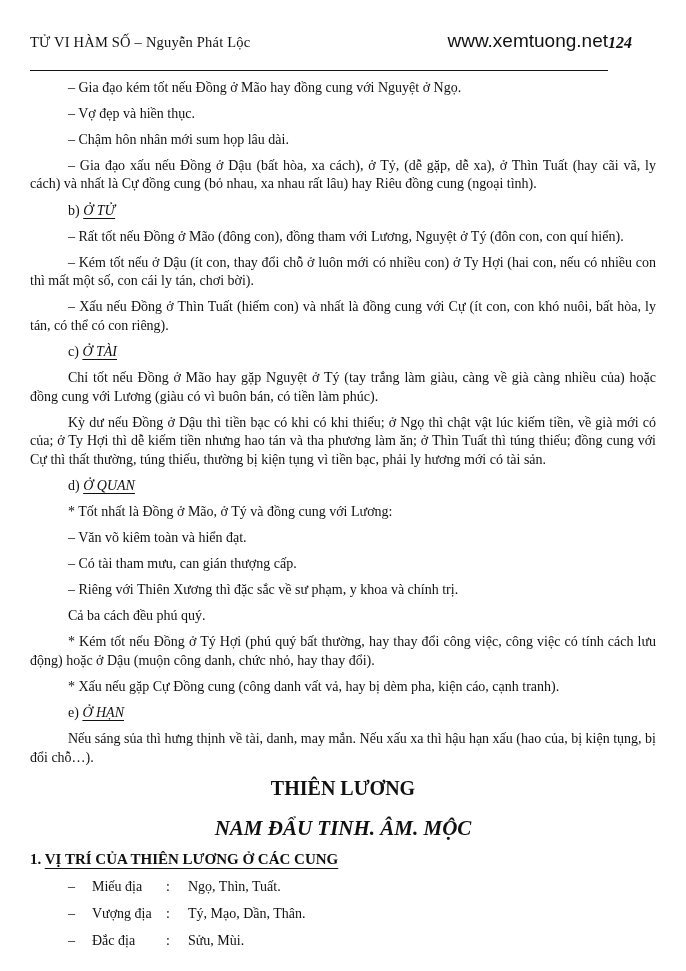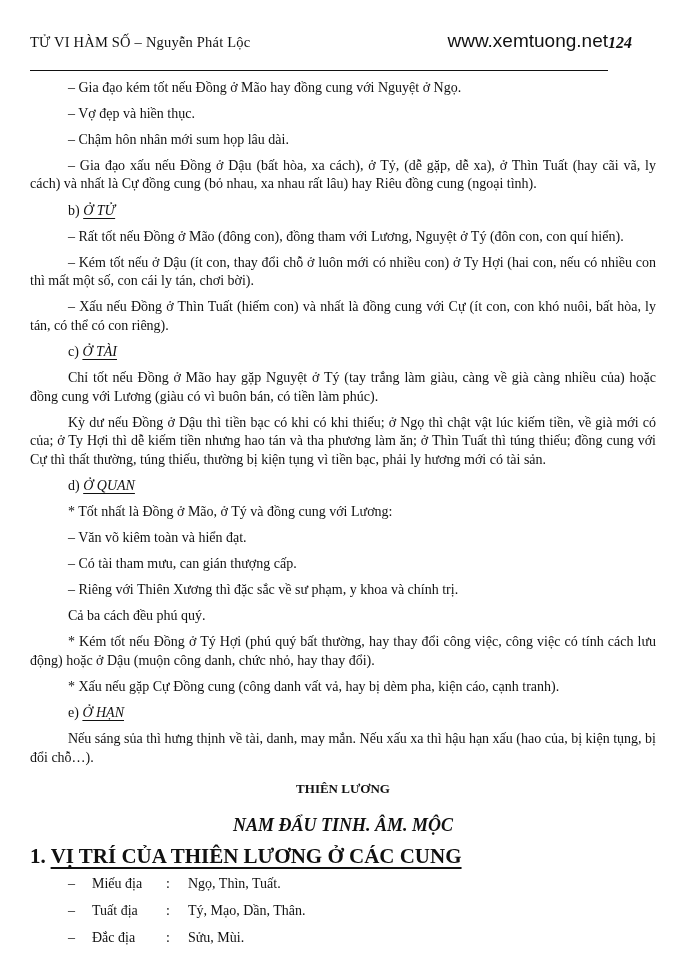--- a/index.html
+++ b/index.html
@@ -66,35 +66,35 @@
     line-height: 18.5px;
   }
   .sub-h .sub-title {
     font-style: italic;
     text-decoration: underline;
     text-underline-offset: 3px;
   }
   .center-title {
     text-align: center;
     font-weight: bold;
-    font-size: 13px;
+    font-size: 20px;
     line-height: 19px;
     margin-top: 12px;
   }
   .center-sub {
     text-align: center;
     font-weight: bold;
     font-style: italic;
-    font-size: 18px;
+    font-size: 21px;
     line-height: 19px;
     margin-bottom: 10px;
   }
   .sec-h {
     font-weight: bold;
-    font-size: 21px;
+    font-size: 15px;
     line-height: 19px;
     margin: 12px 0 5px 0;
   }
   .sec-h .sec-title {
     text-decoration: underline;
     text-underline-offset: 3.5px;
   }
   .pos-line {
     display: flex;
     margin: 8.5px 0;
@@ -152,21 +152,21 @@
     <p class="sec-h"><span>1. </span><span class="sec-title">VỊ TRÍ CỦA THIÊN LƯƠNG Ở CÁC CUNG</span></p>
 
     <div class="pos-line">
       <span class="pos-dash">–</span>
       <span class="pos-label">Miếu địa</span>
       <span class="pos-colon">:</span>
       <span class="pos-value">Ngọ, Thìn, Tuất.</span>
     </div>
     <div class="pos-line">
       <span class="pos-dash">–</span>
-      <span class="pos-label">Tuất địa</span>
+      <span class="pos-label">Vượng địa</span>
       <span class="pos-colon">:</span>
       <span class="pos-value">Tý, Mạo, Dần, Thân.</span>
     </div>
     <div class="pos-line">
       <span class="pos-dash">–</span>
       <span class="pos-label">Đắc địa</span>
       <span class="pos-colon">:</span>
       <span class="pos-value">Sửu, Mùi.</span>
     </div>
 

